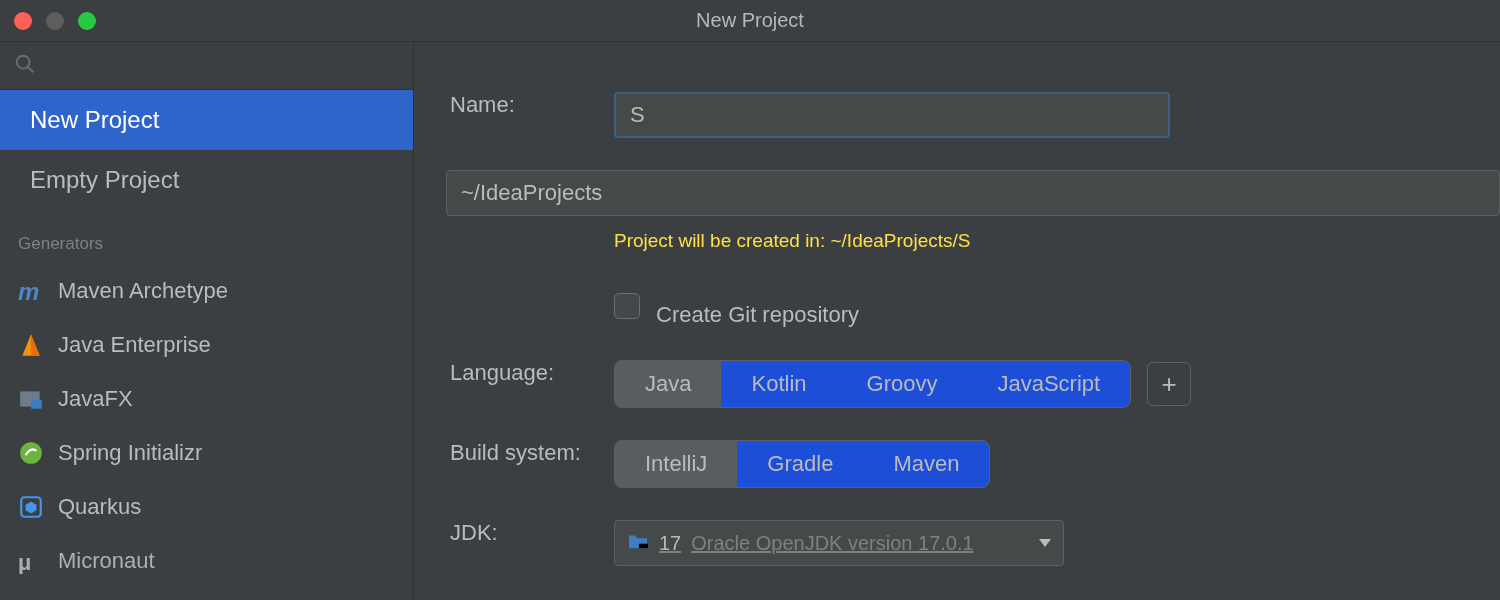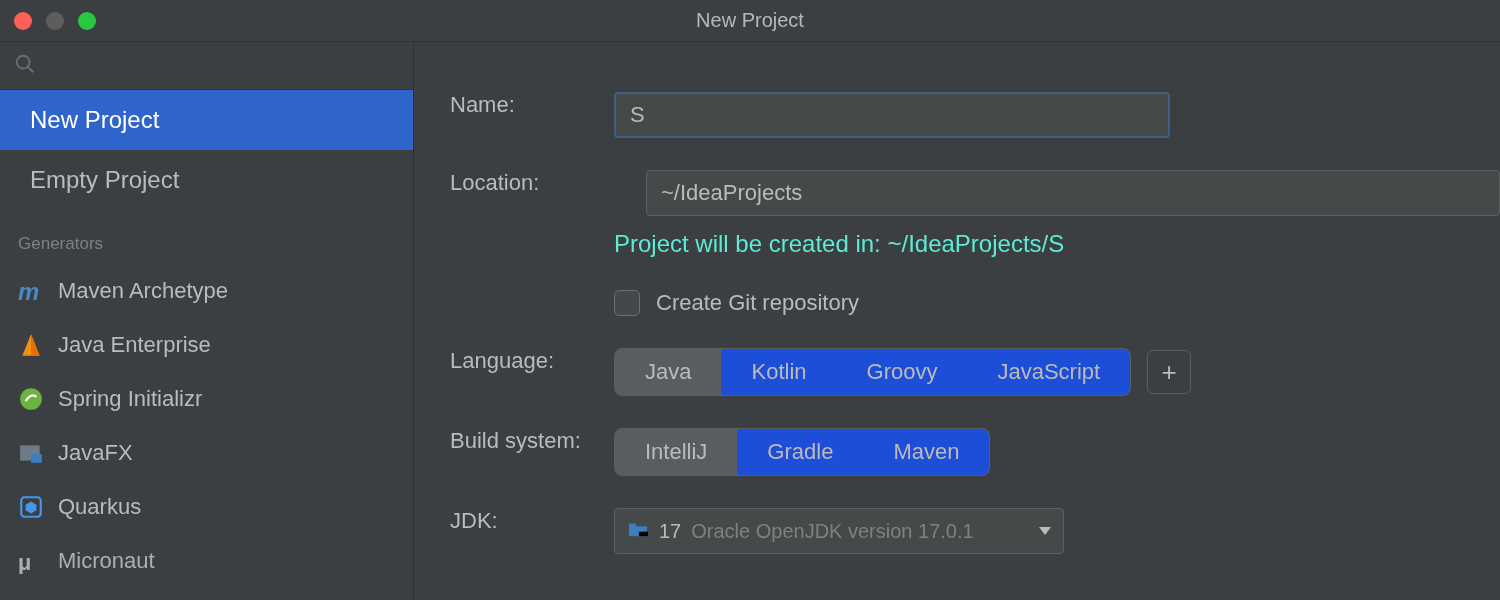--- a/index.html
+++ b/index.html
@@ -109,38 +109,38 @@
     border: 2px solid #3D6185 !important;
     background: #45494A;
   }
   .loc-input {
     flex: 1;
     border-radius: 4px 0 0 4px;
     margin-left: 32px;
   }
 
   .hint {
-    font-size: 24px;
-    color: #5eead4;
+    font-size: 19px;
+    color: #fde047;
     margin-left: 200px;
     padding-left: 0px;
     margin-top: -18px;
   }
 
   .checkbox-row {
     display: flex; align-items: center; gap: 16px;
     margin-left: 200px;
   }
   .chk {
     width: 26px; height: 26px;
     border: 1.5px solid #6E6E6E;
     border-radius: 5px;
     background: #43494A;
   }
-  .chk-label { font-size: 22px; color: #BBBBBB; }
+  .chk-label { font-size: 22px; color: #BBBBBB; margin-top: 18px; }
 
   .seg {
     display: inline-flex;
     border: 1px solid #5E6060;
     border-radius: 8px;
     overflow: hidden;
     background: #1d4ed8;
   }
   .seg-btn {
     padding: 10px 30px;
@@ -166,20 +166,21 @@
     background: #45494A;
     border: 1px solid #5E6060;
     border-radius: 4px;
     display:flex;
     align-items:center;
     padding: 0 12px;
     gap: 10px;
     font-size: 20px;
     color:#808080;
     position:relative;
+    text-decoration:underline;
   }
   .jdk-select .ver { color:#BBBBBB; font-weight:500; }
   .jdk-select .chev {
     margin-left:auto; width:0; height:0;
     border-left:6px solid transparent; border-right:6px solid transparent;
     border-top:8px solid #BBBBBB;
   }
   .folder-ic svg { width:22px; height:18px; }
 </style>
 </head>
@@ -227,34 +228,34 @@
         <svg viewBox="0 0 24 24">
             <path d="M12 2 L20 22 L4 22 Z" fill="#F29111"></path>
             <path d="M12 2 L20 22 L12 22 Z" fill="#E76F00"></path>
           </svg>
       </span>
       <span>Java Enterprise</span>
     </div>
     <div class="gen-item">
       <span class="gen-icon">
         <svg viewBox="0 0 24 24">
+            <rect x="2" y="5" width="18" height="14" fill="#6E7B8B"></rect>
+            <rect x="12" y="13" width="10" height="8" fill="#3D7EBF"></rect>
+          </svg>
+      </span>
+      <span>JavaFX</span>
+    </div>
+    <div class="gen-item">
+      <span class="gen-icon">
+        <svg viewBox="0 0 24 24">
             <circle cx="12" cy="12" r="10" fill="#6DB33F"></circle>
             <path d="M7 14 Q12 6 17 10" stroke="#fff" stroke-width="2" fill="none"></path>
           </svg>
       </span>
       <span>Spring Initializr</span>
-    </div>
-    <div class="gen-item">
-      <span class="gen-icon">
-        <svg viewBox="0 0 24 24">
-            <rect x="2" y="5" width="18" height="14" fill="#6E7B8B"></rect>
-            <rect x="12" y="13" width="10" height="8" fill="#3D7EBF"></rect>
-          </svg>
-      </span>
-      <span>JavaFX</span>
     </div>
     <div class="gen-item">
       <span class="gen-icon">
         <svg viewBox="0 0 24 24">
             <rect x="3" y="3" width="18" height="18" rx="3" fill="none" stroke="#4695EB" stroke-width="2"></rect>
             <polygon points="12,7 17,10 17,15 12,18 7,15 7,10" fill="#4695EB"></polygon>
           </svg>
       </span>
       <span>Quarkus</span>
     </div>
@@ -271,21 +272,20 @@
   <div class="main">
 
     <div class="form-row">
       <div class="form-label">Name:</div>
       <div class="form-field">
         <input type="text" class="tf name-input" value="S" style="">
       </div>
     </div>
 
     <div class="form-row">
-      <div class="form-label">Location:</div>
       <div class="form-field" style="padding-right:0">
         <input type="text" class="tf loc-input" value="~/IdeaProjects" style="">
       </div>
     </div>
     <div class="hint">Project will be created in: ~/IdeaProjects/S</div>
 
     <div class="checkbox-row">
       <div class="chk"></div>
       <div class="chk-label">Create Git repository</div>
     </div>

